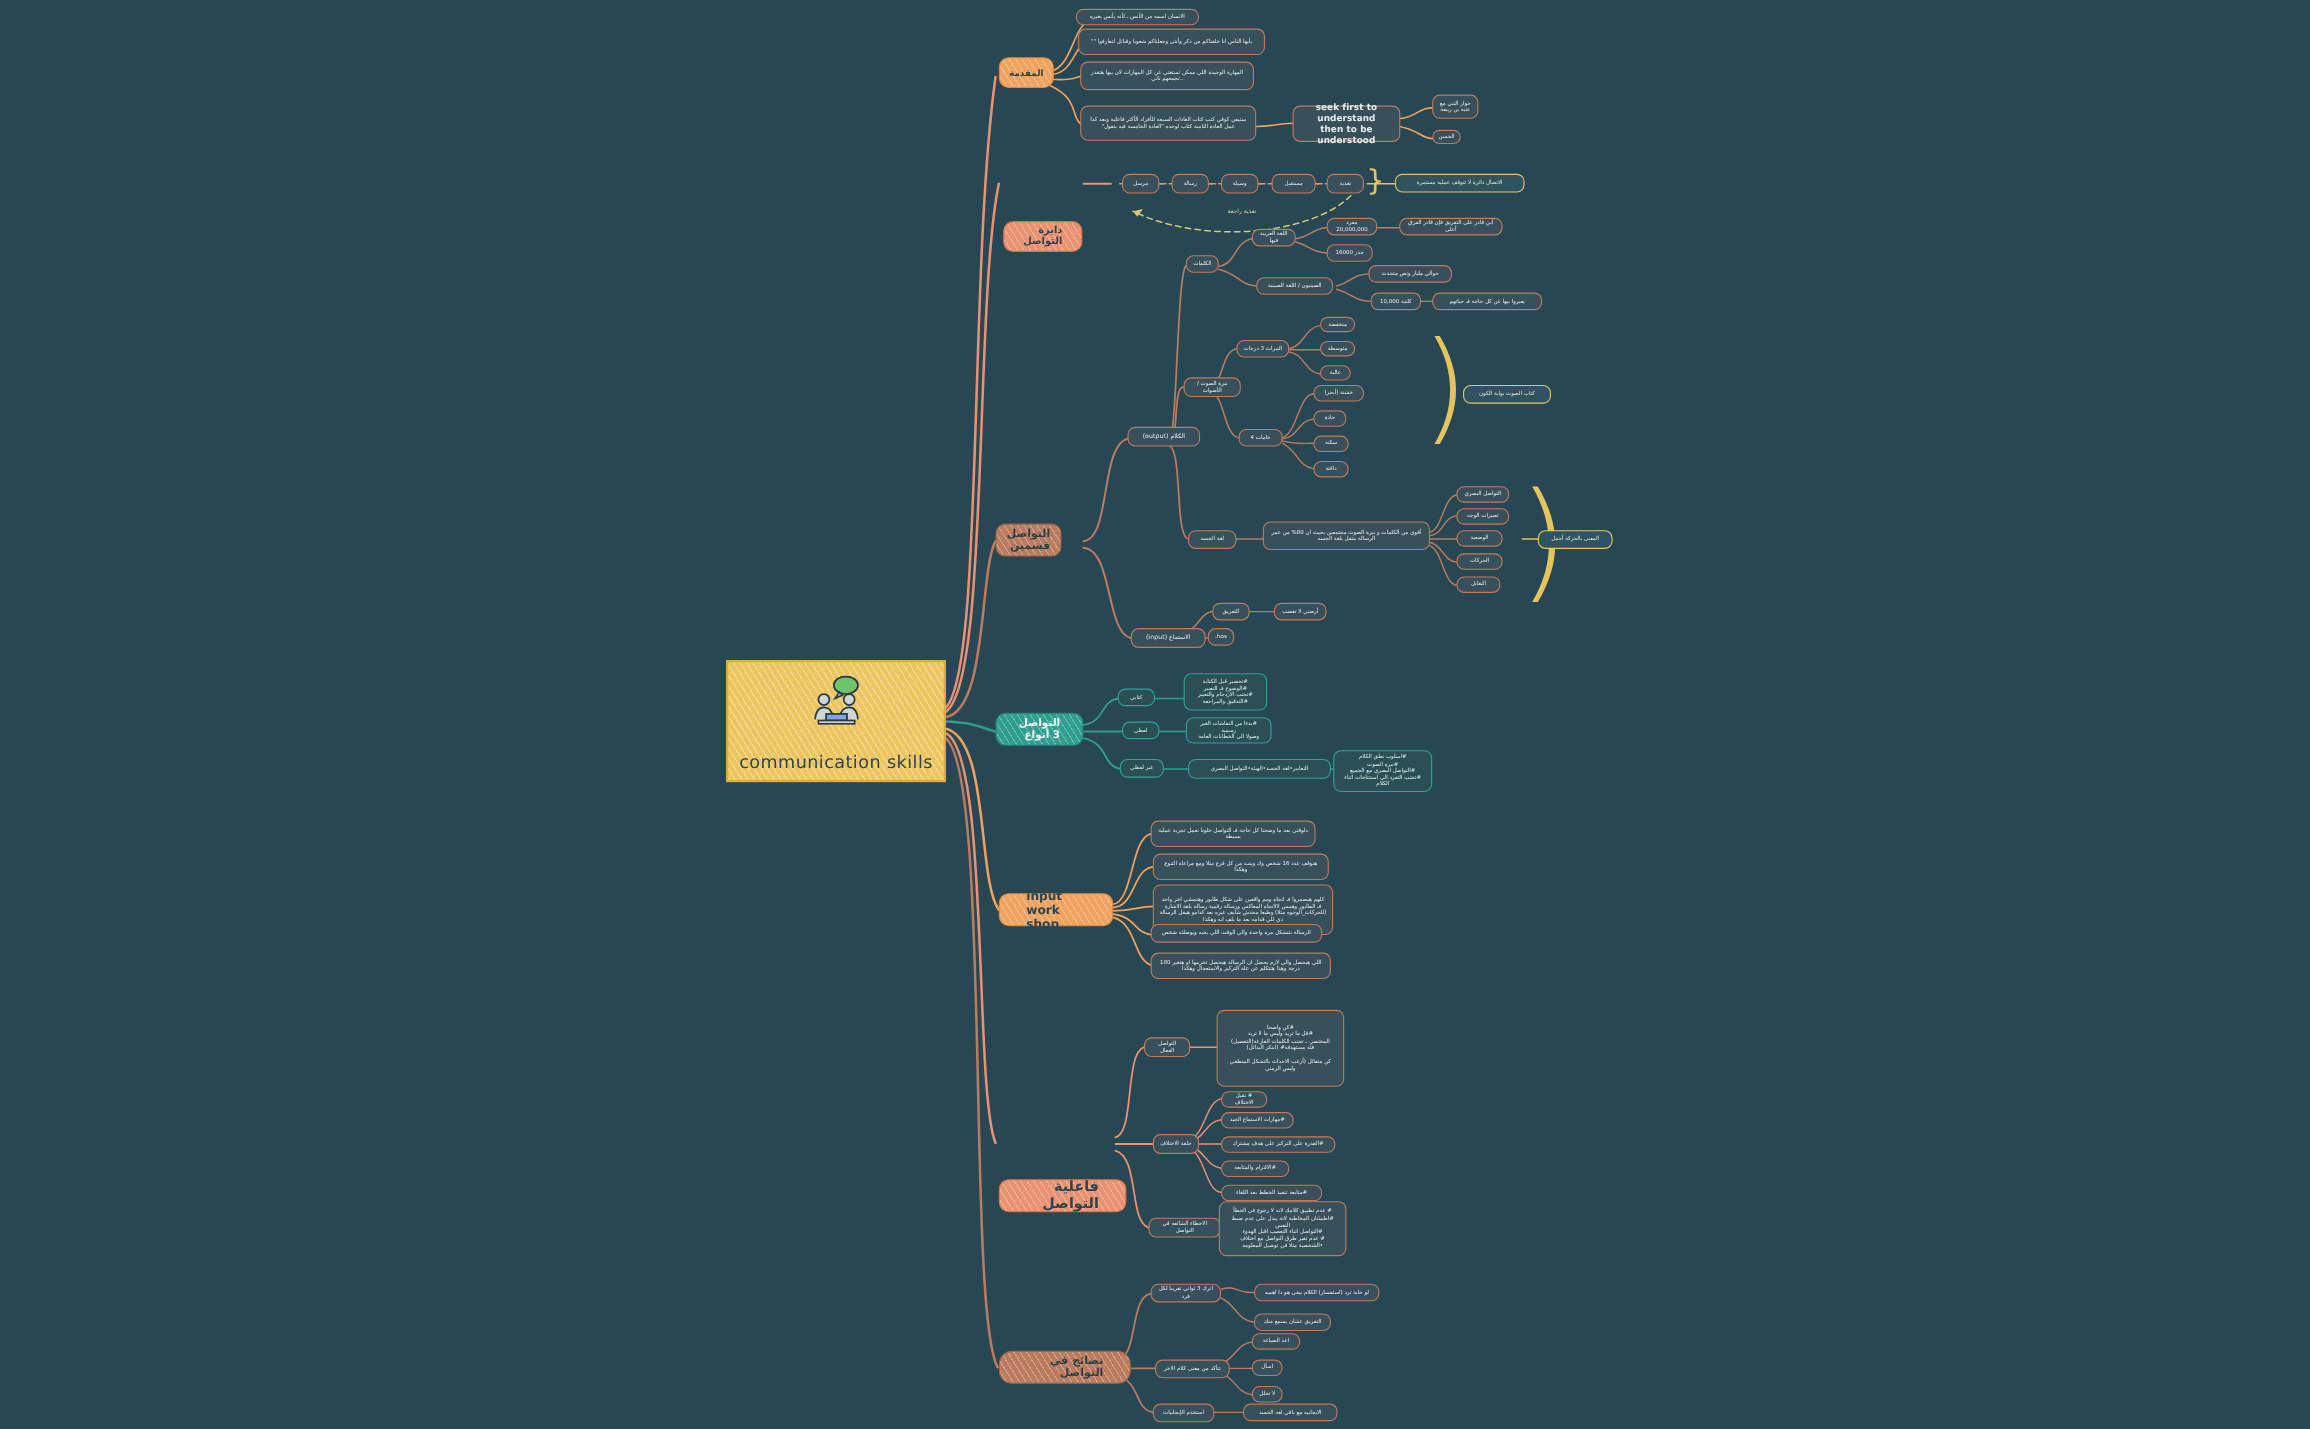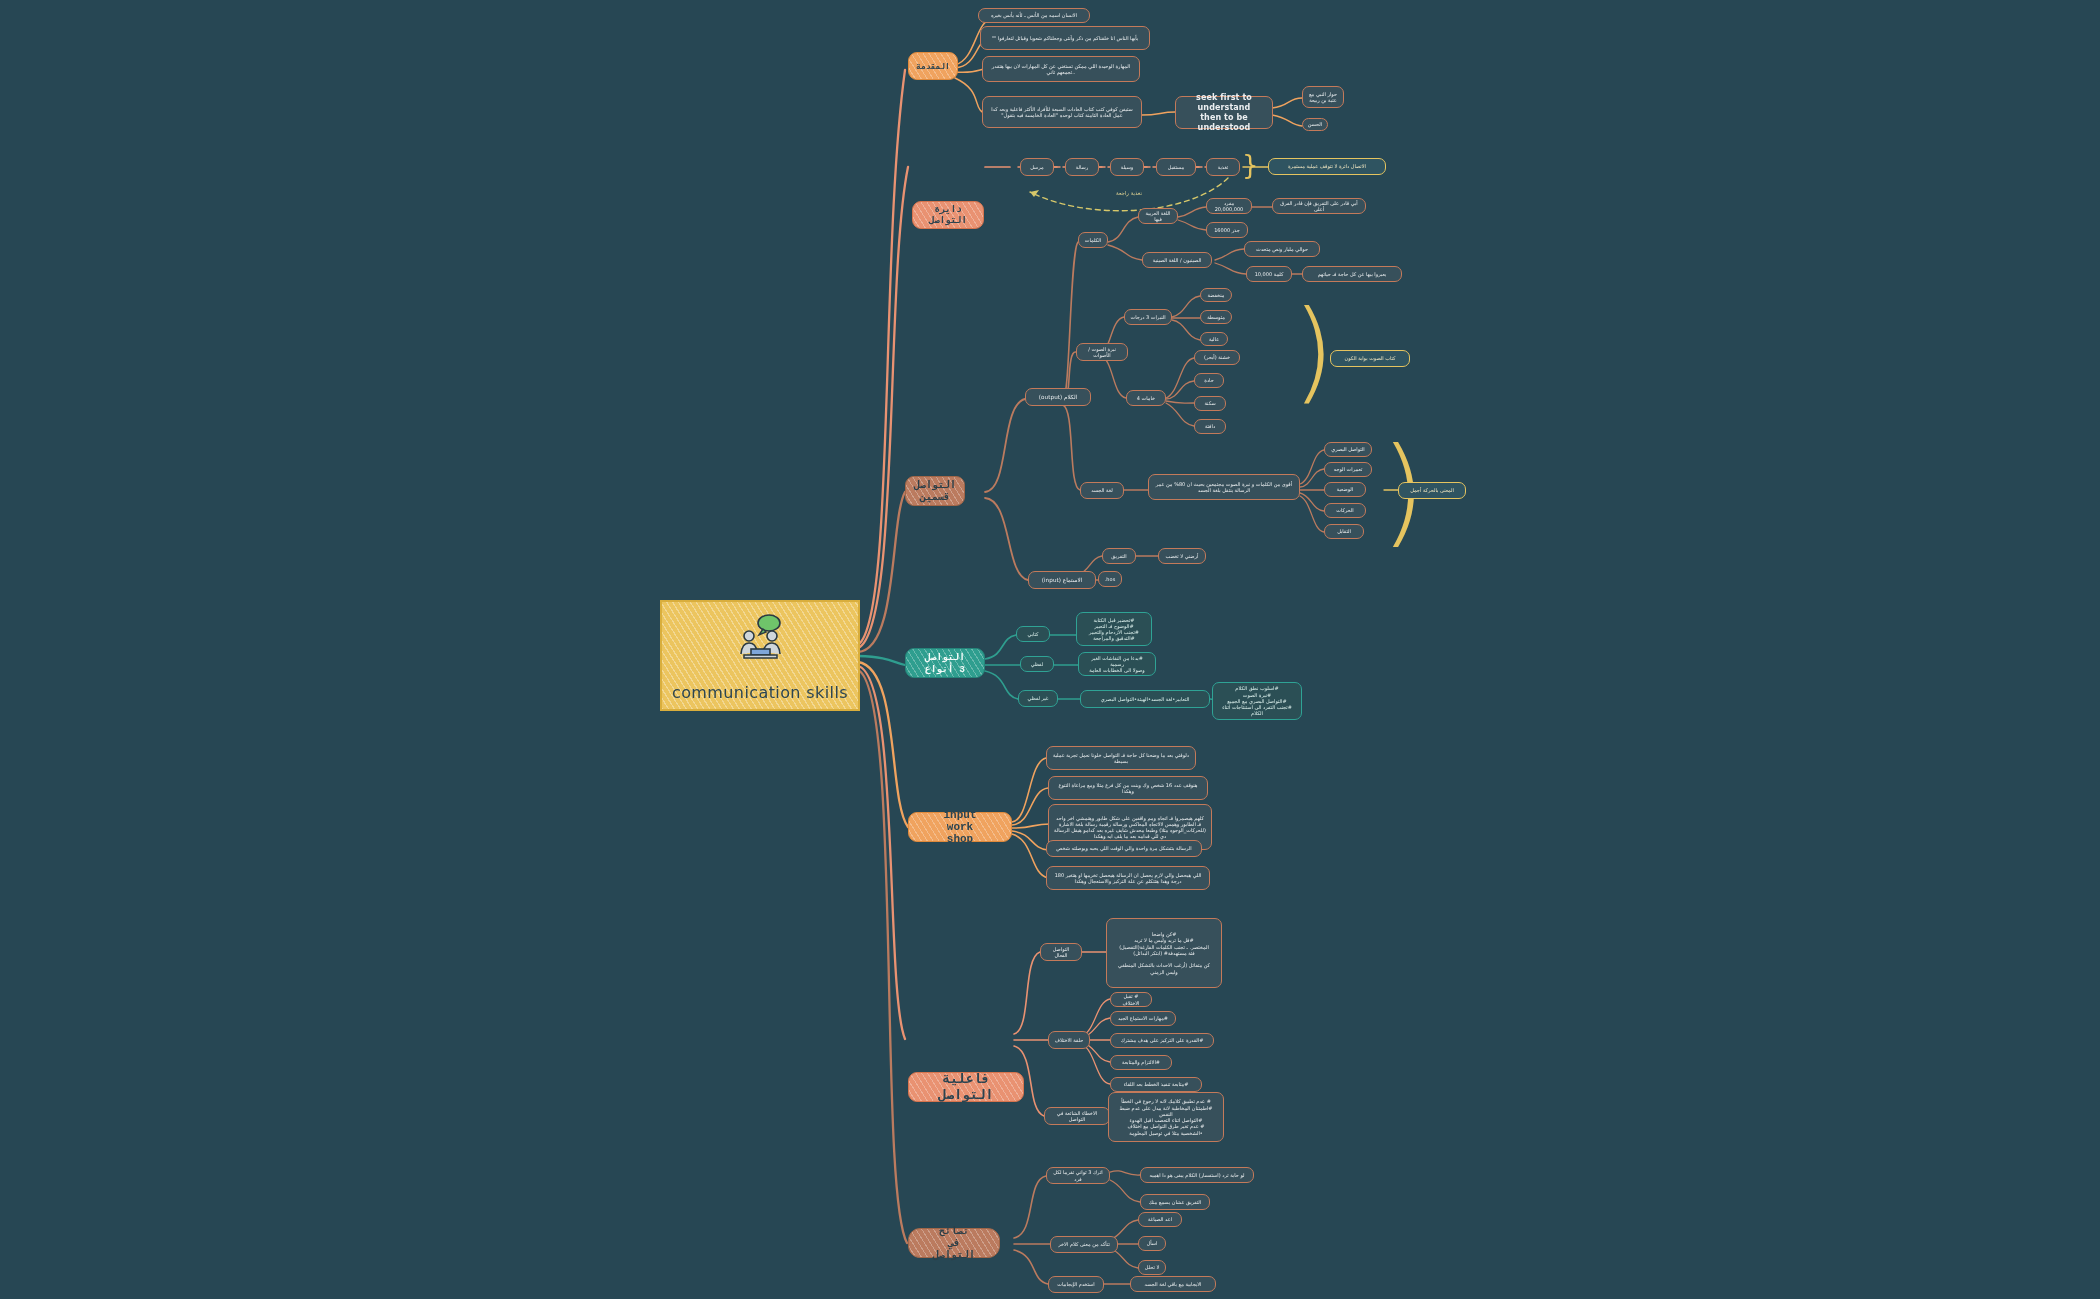--- a/index.html
+++ b/index.html
@@ -20,24 +20,23 @@
     padding:2px 5px;line-height:1.25;direction:rtl;
     font-size:6.5px;letter-spacing:.1px;
   }
   .node.dark{background:#37505b;border-color:#c47a5a;color:#eceff1;}
   .node.dark-g{background:#2b4f55;border-color:#2fa395;color:#dff3ef;}
   .node.dark-y{background:#2f5461;border-color:#e5c45f;color:#f2e7c2;}
 
   
   .chip{
     position:absolute;box-sizing:border-box;border-radius:9px;
-    display:flex;align-items:center;justify-content:center;text-align:center;
+    display:flex;align-items:center;justify-content:center;
     font-weight:700;direction:rtl;padding:3px 24px;
     background-image:repeating-linear-gradient(58deg,rgba(255,255,255,.28) 0 1px,rgba(255,255,255,0) 1px 5px);
-    font-family:Liberation Mono, monospace;
   }
   .chip.salmon{background-color:#e99272;border:1.8px solid #d6744e;color:#2c4450;margin-top:48px;}
   .chip.orange{background-color:#f0a35f;border:1.8px solid #e08a3c;color:#2c4450;}
   .chip.teal{background-color:#2f9e8f;border:1.8px solid #25857a;color:#f2fbf9;}
   .chip.brown{background-color:#bb7b5f;border:1.8px solid #a16648;color:#2c3f48;}
 
   
   #root{
     position:absolute;left:660px;top:600px;width:196px;height:100px;
     background-color:#ecc55f;border:2px solid #d9ae3d;border-radius:0;
@@ -280,21 +279,21 @@
   <div class="node dark xs" style="left:1110px;top:1033px;width:104px;height:15px;">#القدرة على التركيز على هدف مشترك</div>
   <div class="node dark xs" style="left:1110px;top:1055px;width:62px;height:15px;">#الالتزام والمتابعة</div>
   <div class="node dark xs" style="left:1110px;top:1077px;width:92px;height:15px;">#متابعة تنفيذ الخطط بعد اللقاء</div>
   <div class="node dark xs" style="left:1044px;top:1107px;width:66px;height:18px;">الاخطاء الشائعة في التواصل</div>
   <div class="node dark xs" style="left:1108px;top:1092px;width:116px;height:50px;white-space:pre-line;"># عدم تطبيق كلامك لانه لا رجوع في الخطأ
 #اطمئنان المخاطبة لانة ييدل على عدم ضبط النفس
 #التواصل اثناء التعصب اقبل الهدوء
 # عدم تغير طرق التواصل مع اختلاف
 •الشخصية مثلا في توصيل المعلومة</div>
 
-  <div class="chip brown" style="left:908px;top:1228px;width:92px;height:30px;font-size:10px;border-radius:12px;">نصائح في التواصل</div>
+  <div class="chip brown" style="left:908px;top:1228px;width:120px;height:30px;font-size:10px;border-radius:12px;">نصائح في التواصل</div>
   <div class="node dark xs" style="left:1046px;top:1167px;width:64px;height:17px;">اترك 3 ثواني تقريبا لكل فرد</div>
   <div class="node dark xs" style="left:1140px;top:1167px;width:114px;height:16px;">لو حابة ترد (استفسار) الكلام يبقى هو دا اهميه</div>
   <div class="node dark xs" style="left:1140px;top:1194px;width:70px;height:16px;">التفريق عشان يسمع منك</div>
   <div class="node dark xs" style="left:1050px;top:1236px;width:68px;height:17px;">تتأكد من معنى كلام الاخر</div>
   <div class="node dark xs" style="left:1138px;top:1212px;width:44px;height:15px;">اعد الصياغة</div>
   <div class="node dark xs" style="left:1138px;top:1236px;width:28px;height:15px;">اسأل</div>
   <div class="node dark xs" style="left:1138px;top:1260px;width:28px;height:15px;">لا تحلل</div>
   <div class="node dark xs" style="left:1048px;top:1276px;width:56px;height:17px;">استخدم الإيجابيات</div>
   <div class="node dark xs" style="left:1130px;top:1276px;width:86px;height:16px;">الايجابية مع باقي لغة الجسد</div>
 

